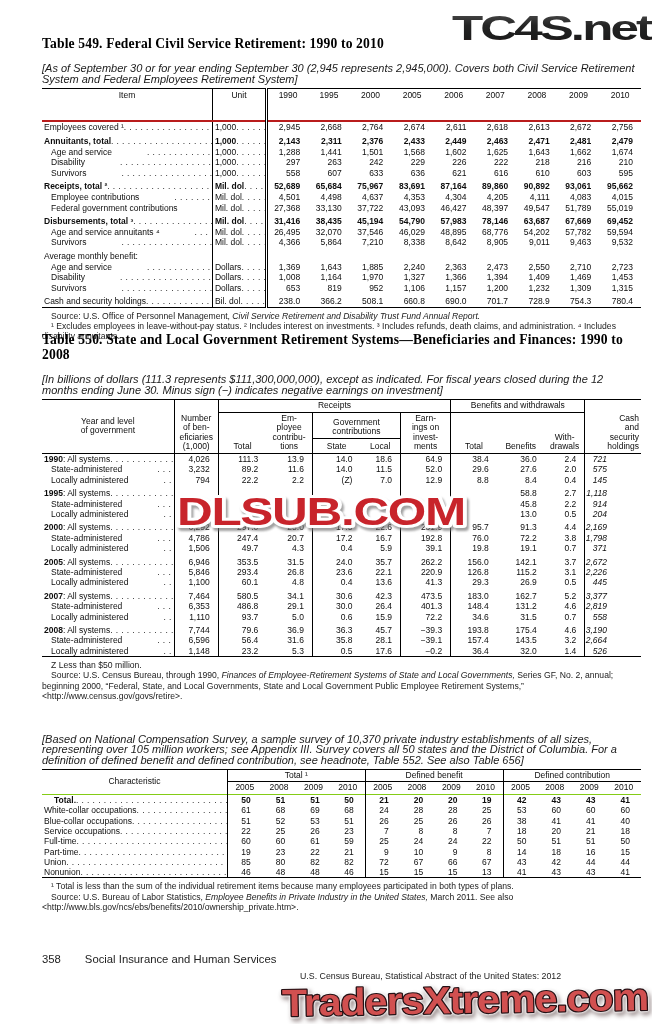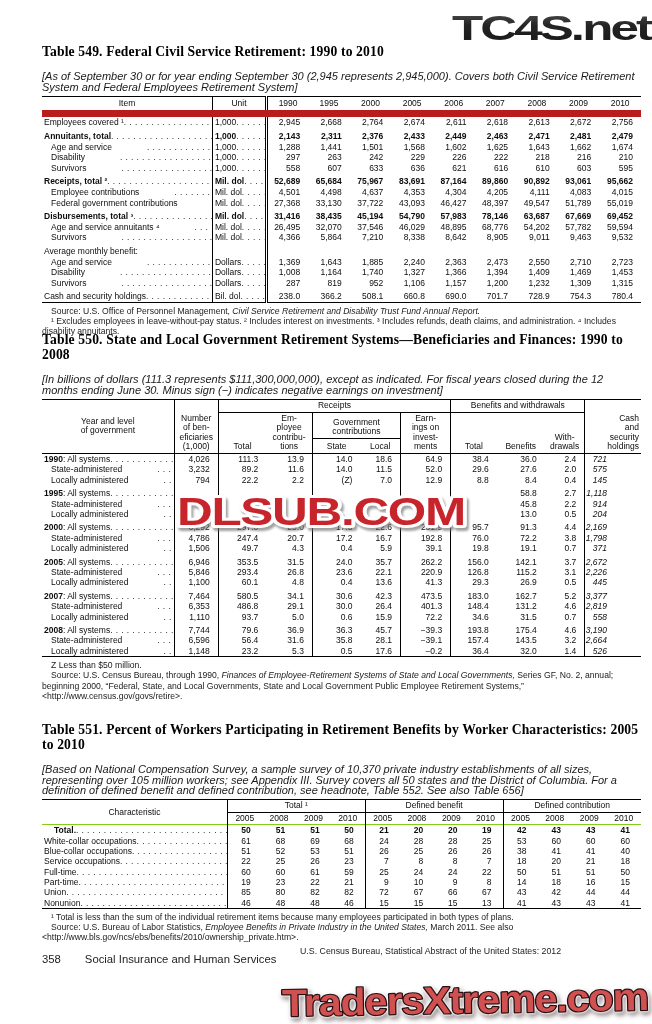--- a/index.html
+++ b/index.html
@@ -19,21 +19,21 @@
   th.hm { vertical-align:middle; }
   td.n { text-align:right; padding-right:8px; }
   .lab { display:flex; align-items:baseline; overflow:hidden; white-space:nowrap; padding-left:2px; }
   .lab.ind { padding-left:9px;gap:35px; }
   .lab .dots { flex:1; overflow:hidden; font-weight:400; color:#222; }
   .lab .dots::before { content:" . . . . . . . . . . . . . . . . . . . . . . . . . . . . . . . . . . . . . . . . ."; letter-spacing:.4px; }
   tr.b td { font-weight:700; }
   tr.g td { padding-top:3px; }
   
   .t549 { border-top:1.5px solid #000; border-bottom:1.5px solid #000; }
-  .t549 thead th { border-bottom:7px solid #b91c1c; padding-bottom:2px; padding-top:2px; }
+  .t549 thead th { border-bottom:2px solid #b91c1c; padding-bottom:20px; padding-top:2px; }
   .t549 .unit { border-left:1px solid #000; }
   .t549 .y0 { border-left:3px double #000; }
   
   .t550 { border-top:1.5px solid #000; border-bottom:1.5px solid #000; }
   .t550 .vl { border-left:1px solid #000; }
   .t550 th.ub { border-bottom:1px solid #000; }
   .t550 tbody tr.first td { border-top:1px solid #000; }
   .t550 td.cash { padding-right:34px;font-style:italic; }
   th.car { text-align:right; padding-right:2px; }
   
@@ -41,34 +41,34 @@
   .t551 .vl { border-left:1px solid #000; }
   .t551 th.ub { border-bottom:1px solid #000; }
   .t551 tbody tr.first td { border-top:1px solid #84cc16; }
   .t551 td.n { padding-right:11px; }
   .fnotes { margin-top:3px; }
   .fn { font-size:8.6px; line-height:10.2px; color:#1a1a1a; text-indent:9px; }
   .fn i { font-style:italic; }
   
   .pagefoot { position:absolute; left:42px; top:953px; font-size:11.3px; color:#222; }
   .pagefoot .pgnum { margin-right:24px; }
-  .censusline { position:absolute; left:300px; top:946px; font-size:8.8px; color:#222; }
+  .censusline { position:absolute; left:300px; top:971px; font-size:8.8px; color:#222; }
   
   .wm { position:absolute; z-index:6; pointer-events:none; }
   #wm-top { left:450px; top:4px; }
   #wm-mid { left:170px; top:485px; filter:drop-shadow(2px 3px 1px rgba(110,110,110,.65)); }
   #wm-bot { left:278px; top:977px;
             filter:drop-shadow(0 0 1.3px #fff) drop-shadow(0 0 1.2px #fff) drop-shadow(2px 3px 2px rgba(40,10,10,.45)); }
 </style>
 </head>
 <body>
 
 <div class="page">
 
-  <section class="sec" style="top:44px">
+  <section class="sec" style="top:36px">
     <h2 class="t-title">Table 549. Federal Civil Service Retirement: 1990 to 2010</h2>
     <p class="t-note">[As of September 30 or for year ending September 30 (2,945 represents 2,945,000). Covers both Civil Service Retirement System and Federal Employees Retirement System]</p>
     <table class="t549" id="t549">
         <colgroup>
           <col style="width: 170px;">
           <col style="width: 54px;">
           <col style="width: 41.5px;">
           <col style="width: 41.5px;">
           <col style="width: 41.5px;">
           <col style="width: 41.5px;">
@@ -395,42 +395,42 @@
               </div>
             </td>
             <td class="unit">
               <div class="lab">
                 <span>Dollars</span>
                 <span class="dots"></span>
               </div>
             </td>
             <td class="n y0">1,008</td>
             <td class="n">1,164</td>
-            <td class="n">1,740</td>
+            <td class="n">1,970</td>
             <td class="n">1,327</td>
             <td class="n">1,366</td>
             <td class="n">1,394</td>
             <td class="n">1,409</td>
             <td class="n">1,469</td>
             <td class="n">1,453</td>
           </tr>
           <tr>
             <td>
               <div class="lab ind">
                 <span>Survivors</span>
                 <span class="dots"></span>
               </div>
             </td>
             <td class="unit">
               <div class="lab">
                 <span>Dollars</span>
                 <span class="dots"></span>
               </div>
             </td>
-            <td class="n y0">287</td>
+            <td class="n y0">653</td>
             <td class="n">819</td>
             <td class="n">952</td>
             <td class="n">1,106</td>
             <td class="n">1,157</td>
             <td class="n">1,200</td>
             <td class="n">1,232</td>
             <td class="n">1,309</td>
             <td class="n">1,315</td>
           </tr>
           <tr class="g">
@@ -851,21 +851,20 @@
           </tr>
         </tbody>
       </table>
     <div class="fnotes">
       <p class="fn">Z Less than $50 million.</p>
       <p class="fn"><span>Source: U.S. Census Bureau, through 1990, </span><i>Finances of Employee-Retirement Systems of State and Local Governments,</i><span> Series GF, No. 2, annual; beginning 2000, “Federal, State, and Local Governments, State and Local Government Public Employee Retirement Systems,” &lt;http://www.census.gov/govs/retire&gt;.</span></p>
     </div>
   </section>
 
   <section class="sec" style="top:722px">
-    <h2 class="t-title">Table 551. Percent of Workers Participating in Retirement Benefits by Worker Characteristics: 2005 to 2010</h2>
     <p class="t-note">[Based on National Compensation Survey, a sample survey of 10,370 private industry establishments of all sizes, representing over 105 million workers; see Appendix III. Survey covers all 50 states and the District of Columbia. For a definition of defined benefit and defined contribution, see headnote, Table 552. See also Table 656]</p>
     <table class="t551" id="t551">
         <colgroup>
           <col style="width: 185px;">
           <col style="width: 34.4px;">
           <col style="width: 34.4px;">
           <col style="width: 34.4px;">
           <col style="width: 34.4px;">
           <col style="width: 34.4px;">
           <col style="width: 34.4px;">

